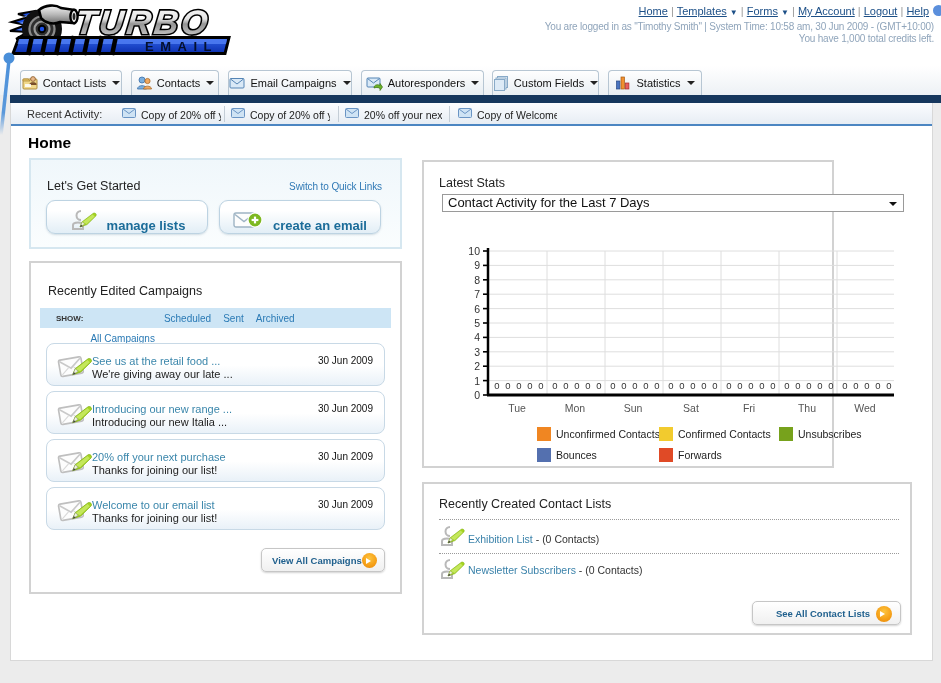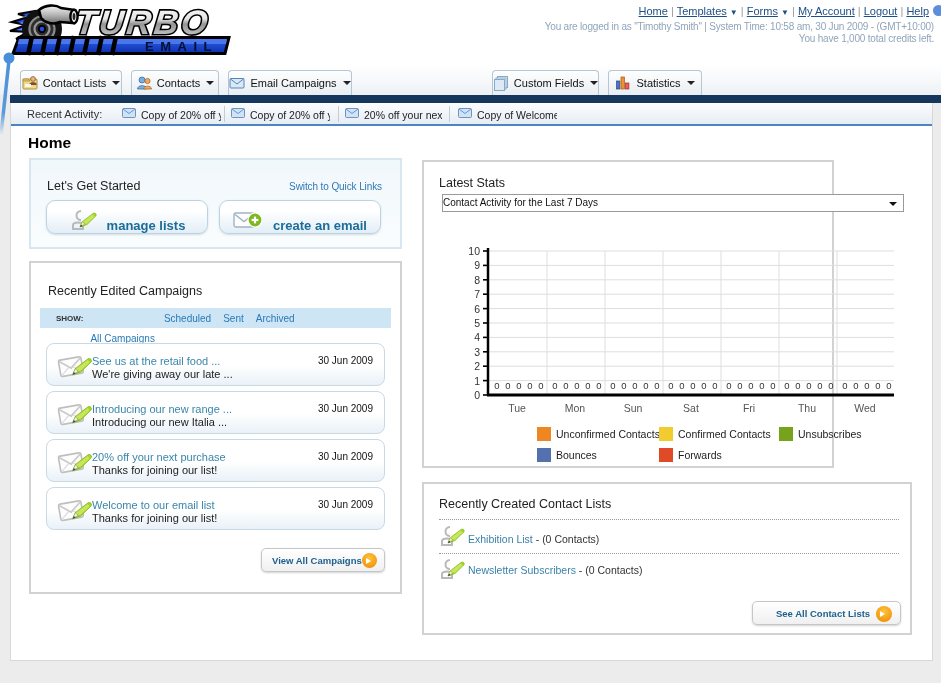--- a/index.html
+++ b/index.html
@@ -49,21 +49,21 @@
 #box1 .switch, .clitem a, .camprow .t1 a { text-decoration:none; }
 .camprow { position:absolute; left:15px; width:339px; height:43px; border:1px solid #c8d9e6; border-radius:8px; background:linear-gradient(#ffffff 52%,#e9f1f8); }
 .camprow .ico { position:absolute; left:9px; top:6px; }
 .camprow .t1 { position:absolute; left:45px; top:11px; font-size:11px; color:#3a86ab; white-space:nowrap; }
 .camprow .t2 { position:absolute; left:45px; top:24px; font-size:11px; color:#222; white-space:nowrap; }
 .camprow .dt { position:absolute; right:11px; top:11px; font-size:10px; color:#111; }
 .graybtn { position:absolute; height:24px; border:1px solid #c6c6c6; border-radius:5px; background:linear-gradient(#ffffff,#f0f0f0); box-shadow:0 1px 2px rgba(0,0,0,.18); display:flex; align-items:center; font-size:9.5px; font-weight:bold; color:#21618e; white-space:nowrap; }
 
 #box3 { position:absolute; left:411px; top:57px; width:412px; height:308px; border:2px solid #d2d2d2; background:#fff; }
 #box3 .title { position:absolute; left:15px; top:14px; font-size:12.5px; color:#222; }
-#seldd { position:absolute; left:18px; top:32px; width:462px; height:18px; border:1px solid #9a9a9a; background:#fff; font-size:10px; color:#111; line-height:16px; }
+#seldd { position:absolute; left:18px; top:32px; width:462px; height:18px; border:1px solid #9a9a9a; background:#fff; font-size:13px; color:#111; line-height:16px; padding-left:5px; }
 #seldd .arr { position:absolute; right:6px; top:7px; width:0; height:0; border-left:4px solid transparent; border-right:4px solid transparent; border-top:4px solid #111; }
 
 #box4 { position:absolute; left:411px; top:379px; width:490px; height:153px; border:2px solid #d2d2d2; background:#fff; }
 #box4 .title { position:absolute; left:15px; top:13px; font-size:12.5px; color:#222; }
 .dotline { position:absolute; left:15px; width:460px; border-top:1px dotted #9a9a9a; }
 .clitem { position:absolute; left:44px; font-size:10.5px; white-space:nowrap; }
 .legend { position:absolute; font-size:10.5px; color:#222; white-space:nowrap;padding-left:48px; }
 .legend .sw { display:inline-block; width:14px; height:14px; margin-right:5px; vertical-align:-3px; }
 .clitem a { color:#3a82aa; text-decoration:none; }
 .clitem span { color:#333; }
@@ -209,20 +209,23 @@
 
   <div class="tab" style="left:20px;width:102px"><svg width="16" height="16" viewBox="0 0 16 16">
         <use href="#i-folder"></use>
       </svg>Contact Lists<span class="dd"></span></div>
   <div class="tab" style="left:131px;width:88px"><svg width="16" height="16" viewBox="0 0 16 16">
         <use href="#i-people"></use>
       </svg>Contacts<span class="dd"></span></div>
   <div class="tab" style="left:228px;width:124px"><svg width="16" height="16" viewBox="0 0 16 16">
         <use href="#i-env"></use>
       </svg>Email Campaigns<span class="dd"></span></div>
+  <div class="tab" style="left:361px;width:123px"><svg width="17" height="16" viewBox="0 0 17 16">
+        <use href="#i-envarrow"></use>
+      </svg>Autoresponders<span class="dd"></span></div>
   <div class="tab" style="left:492px;width:107px"><svg width="16" height="16" viewBox="0 0 16 16">
         <use href="#i-pages"></use>
       </svg>Custom Fields<span class="dd"></span></div>
   <div class="tab" style="left:608px;width:94px"><svg width="16" height="16" viewBox="0 0 16 16">
         <use href="#i-bars"></use>
       </svg>Statistics<span class="dd"></span></div>
 
   <div id="sheet">
     <div id="recentbar">
       <span style="position:absolute;left:16px;top:5px">Recent Activity:</span>

